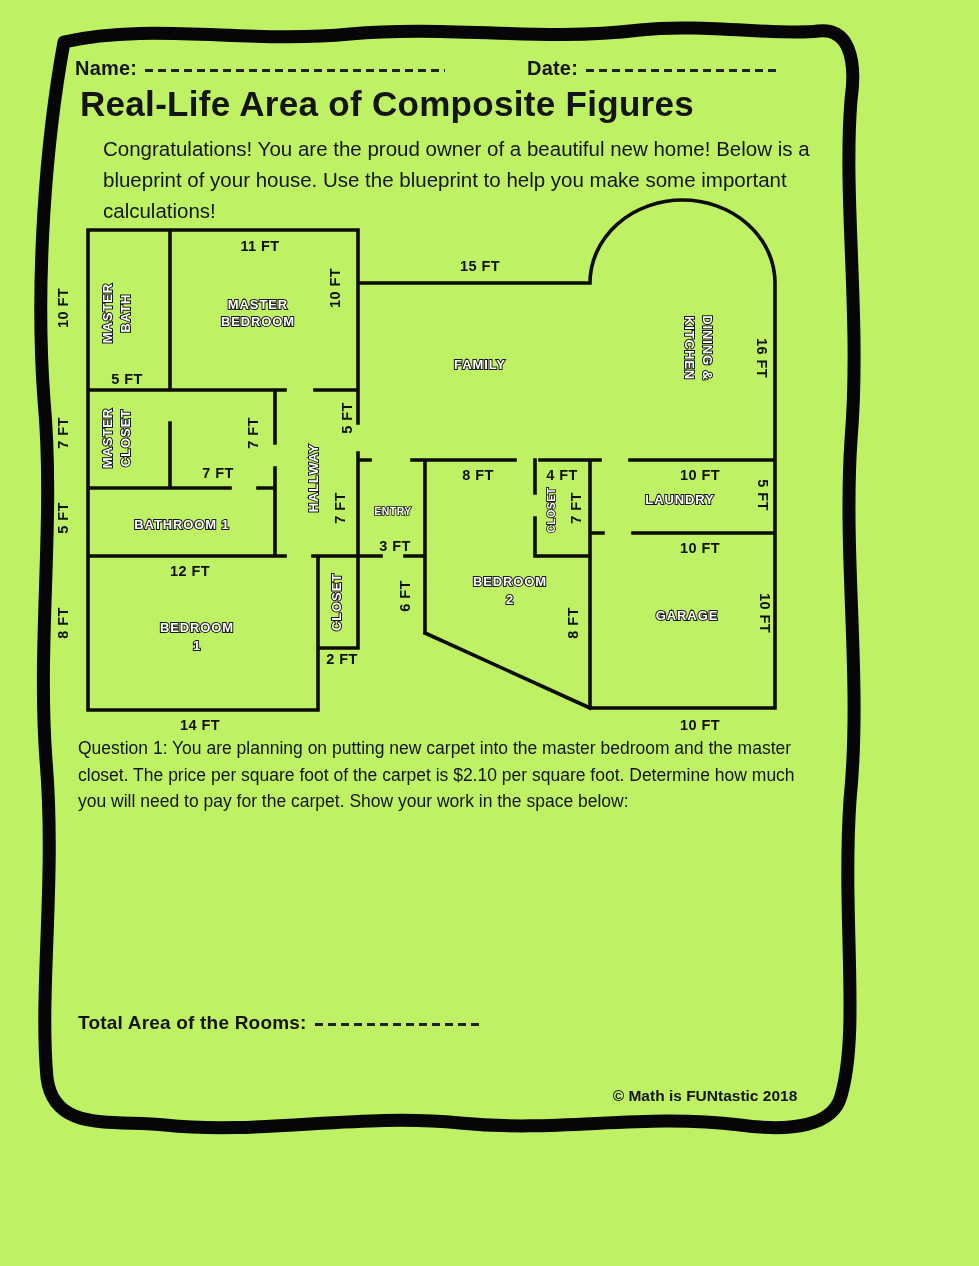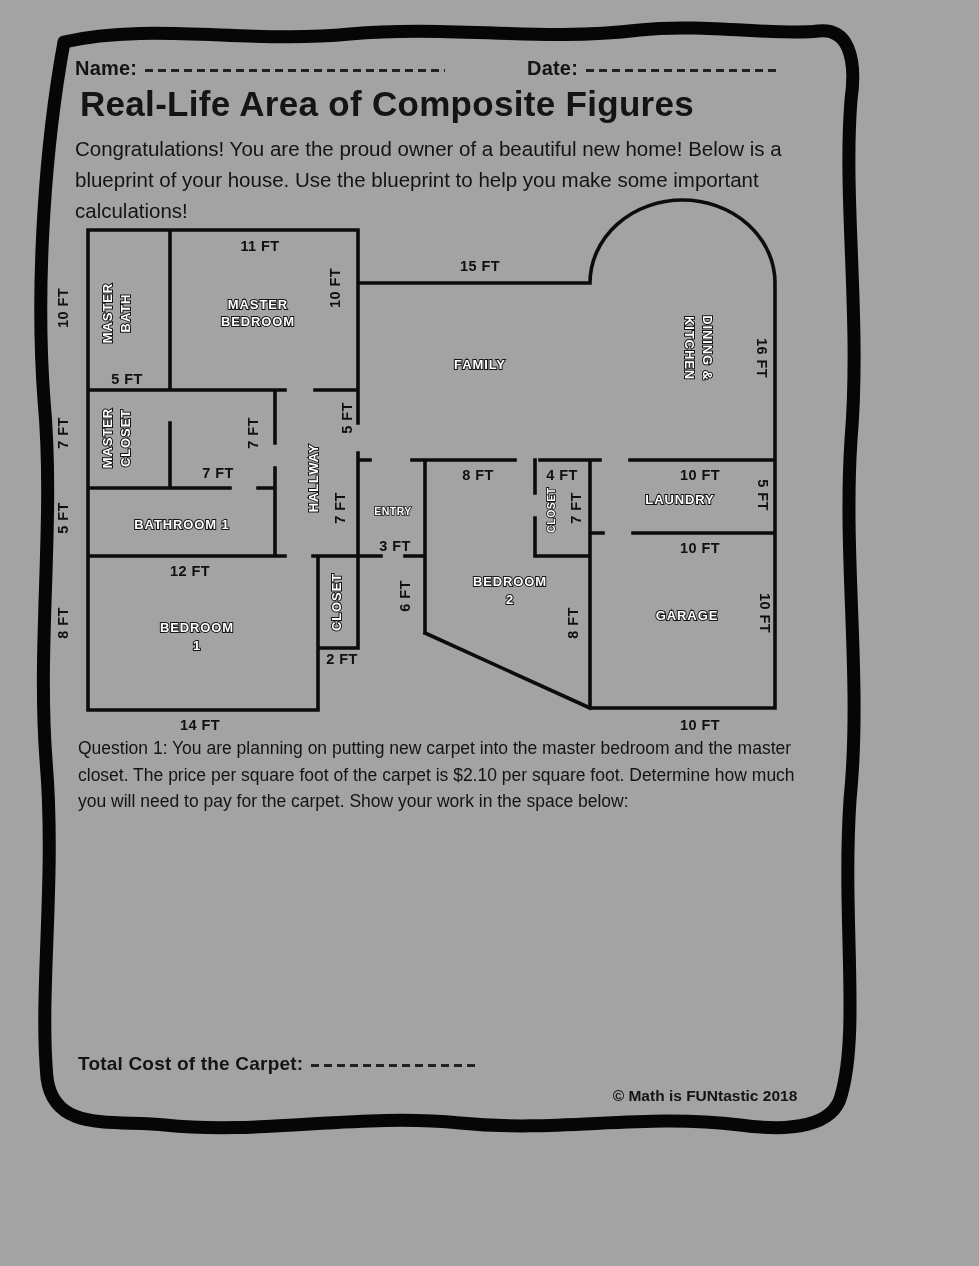--- a/index.html
+++ b/index.html
@@ -1,29 +1,29 @@
 <!DOCTYPE html>
 <html><head>
 <meta charset="utf-8">
 <style>
   html,body { margin:0; padding:0; background:#ffffff; }
   .page {
-    position:relative; width:979px; height:1266px; background:#a3a3a3;
+    position:relative; width:979px; height:1266px; background:#bef264;
     font-family:"Liberation Sans", sans-serif; color:#141414; overflow:hidden;
   }
   .abs { position:absolute; }
   .frame-svg { position:absolute; left:0; top:0; }
 
   .name-row { font-size:20px; font-weight:bold; letter-spacing:0.2px; }
   .blank {
     display:inline-block; height:3px; vertical-align:3px; margin-left:8px;
     background: repeating-linear-gradient(90deg,#222 0 8px, transparent 8px 13px);
   }
   .title { font-size:35px; font-weight:bold; letter-spacing:0.3px; }
-  .intro { font-size:20.5px; line-height:1.5; font-weight:500; }
+  .intro { font-size:20.5px; line-height:1.5; font-weight:500;margin-left:28px; }
   .question { font-size:17.5px; line-height:1.52; font-weight:500; }
   .answer-row { font-size:19px; font-weight:bold; letter-spacing:0.2px; }
   .copyright { font-size:15.5px; font-weight:bold; text-align:center; }
 
   
   .wall { stroke:#0c0c0c; stroke-width:3.6; fill:none; stroke-linecap:square; }
   .dim {
     font-family:"Liberation Sans", sans-serif; font-size:14.5px; fill:#101010;
     text-anchor:middle; font-weight:bold; letter-spacing:0.4px;
   }
@@ -159,19 +159,19 @@
     <text class="room" x="648" y="150" transform="rotate(90 648 150)">DINING &amp;</text>
     <text class="room" x="630" y="150" transform="rotate(90 630 150)">KITCHEN</text>
 
     <text class="room" x="625" y="306">LAUNDRY</text>
 
     <text class="room" x="632" y="422">GARAGE</text>
   </svg>
 
   <div class="abs question" style="left:78px; top:735px; width:728px;">Question 1: You are planning on putting new carpet into the master bedroom and the master closet.  The price per square foot of the carpet is $2.10 per square foot. Determine how much you will need to pay for the carpet. Show your work in the space below:</div>
 
-  <div class="abs answer-row" style="left:78px; top:1053px;">
-    <span>Total Cost of the Carpet:</span><span class="blank" style="width:168px;"></span>
+  <div class="abs answer-row" style="left:78px; top:1012px;">
+    <span>Total Area of the Rooms:</span><span class="blank" style="width:168px;"></span>
   </div>
 
   <div class="abs copyright" style="left:560px; top:1087px; width:290px;">© Math is FUNtastic 2018</div>
 
 </div>
 
 </body></html>

